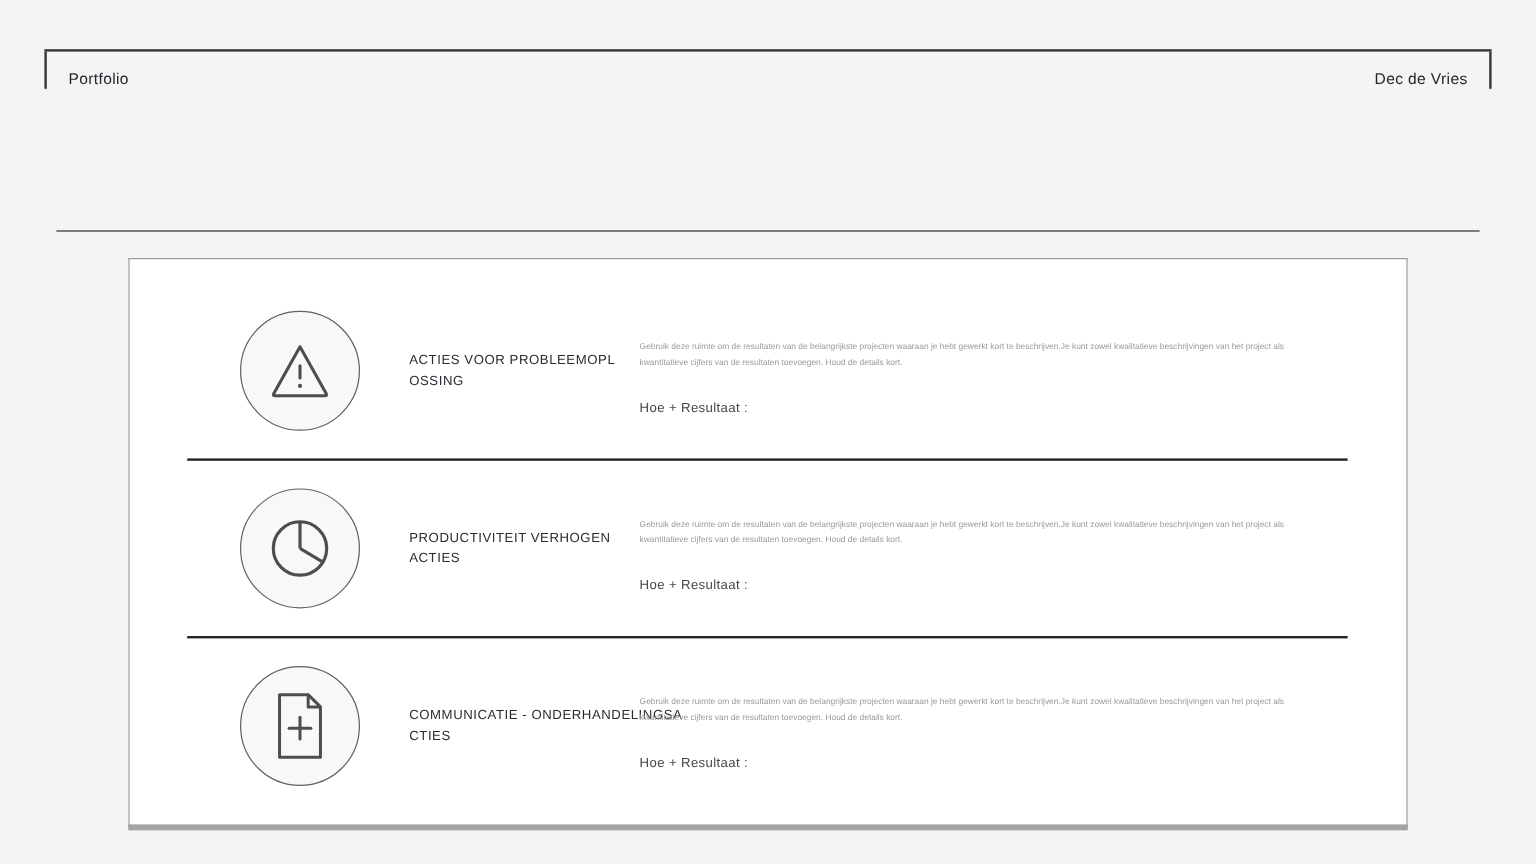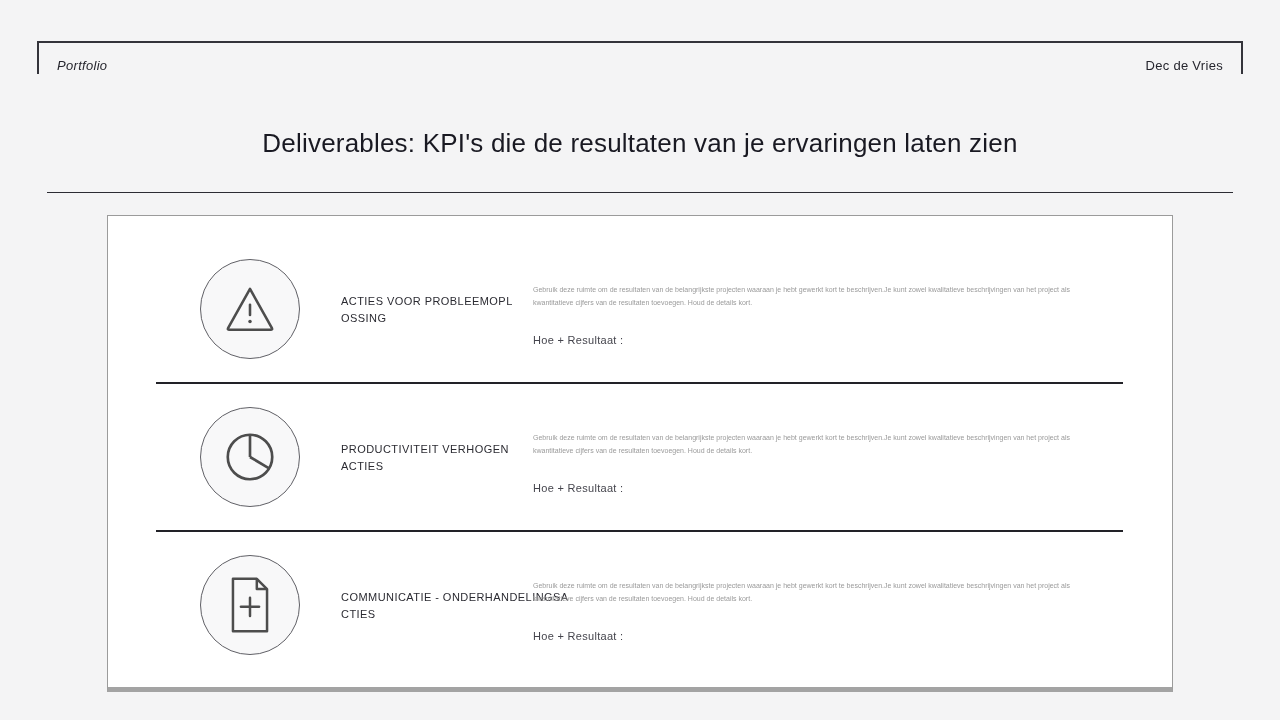--- a/index.html
+++ b/index.html
@@ -20,21 +20,21 @@
   }
   .header-frame .tick{
     position:absolute;top:0;width:2px;height:31px;background:#33333a;
   }
   .header-frame .tick.left{left:0;}
   .header-frame .tick.right{right:0;}
   .header-frame span{
     position:absolute;top:15px;
     font-size:13px;letter-spacing:0.3px;color:#26262e;
   }
-  .h-left{left:20px;font-style:italic;}
+  .h-left{left:20px;}
   .h-center{left:0;right:0;text-align:center;}
   .h-right{right:20px;}
 
   
   .title{
     position:absolute;left:0;right:0;top:128px;margin:0;
     text-align:center;
     font-size:26px;font-weight:500;letter-spacing:0.2px;
     color:#191922;
   }
@@ -89,21 +89,20 @@
 
 <div class="page">
 
   <div class="header-frame">
     <div class="tick left"></div>
     <div class="tick right"></div>
     <span class="h-left">Portfolio</span>
     <span class="h-right">Dec de Vries</span>
   </div>
 
-  <h1 class="title">Deliverables: KPI's die de resultaten van je ervaringen laten zien</h1>
   <div class="title-rule"></div>
 
   <div class="card">
 
     <div class="row">
       <div class="circle">
         <svg width="56" height="52" viewBox="0 0 24 22" fill="none">
           <path d="M12 2.4 L21.4 19.2 Q21.7 19.9 20.9 19.9 L3.1 19.9 Q2.3 19.9 2.6 19.2 Z" stroke="#4d4d4d" stroke-width="1.1" stroke-linejoin="round" fill="none"></path>
           <line x1="12" y1="9.2" x2="12" y2="13.6" stroke="#4d4d4d" stroke-width="1.1" stroke-linecap="round"></line>
           <circle cx="12" cy="16.4" r="0.75" fill="#4d4d4d"></circle>

